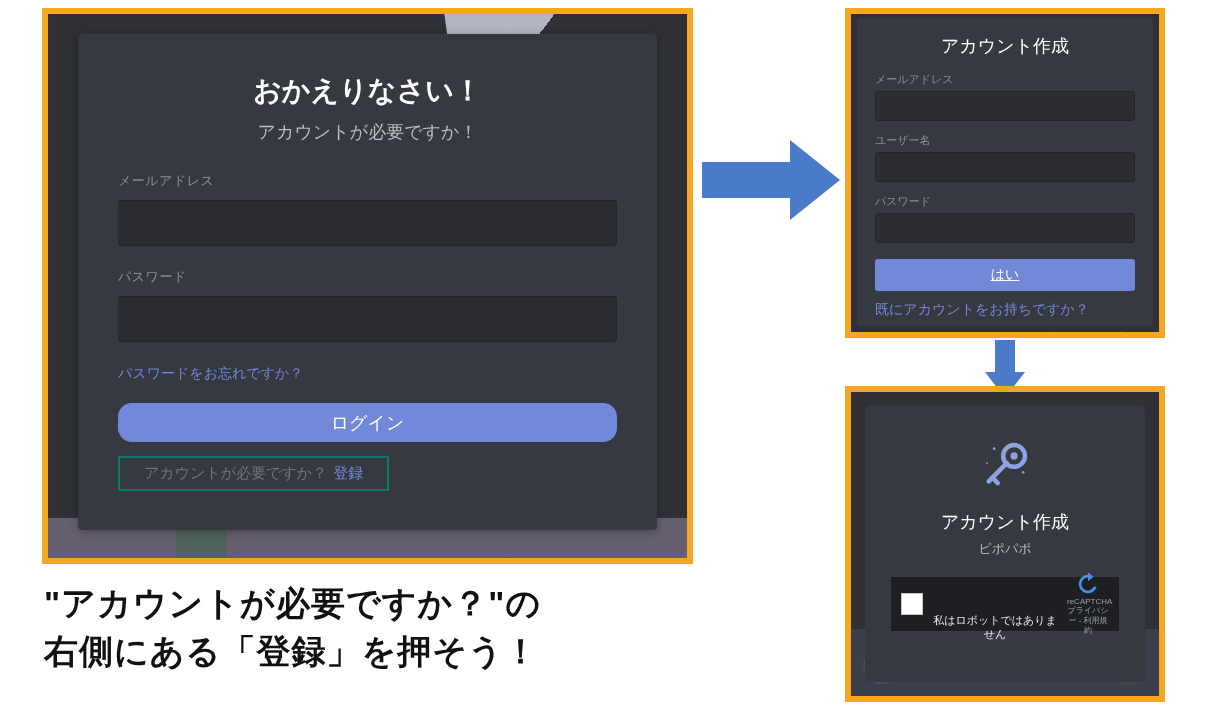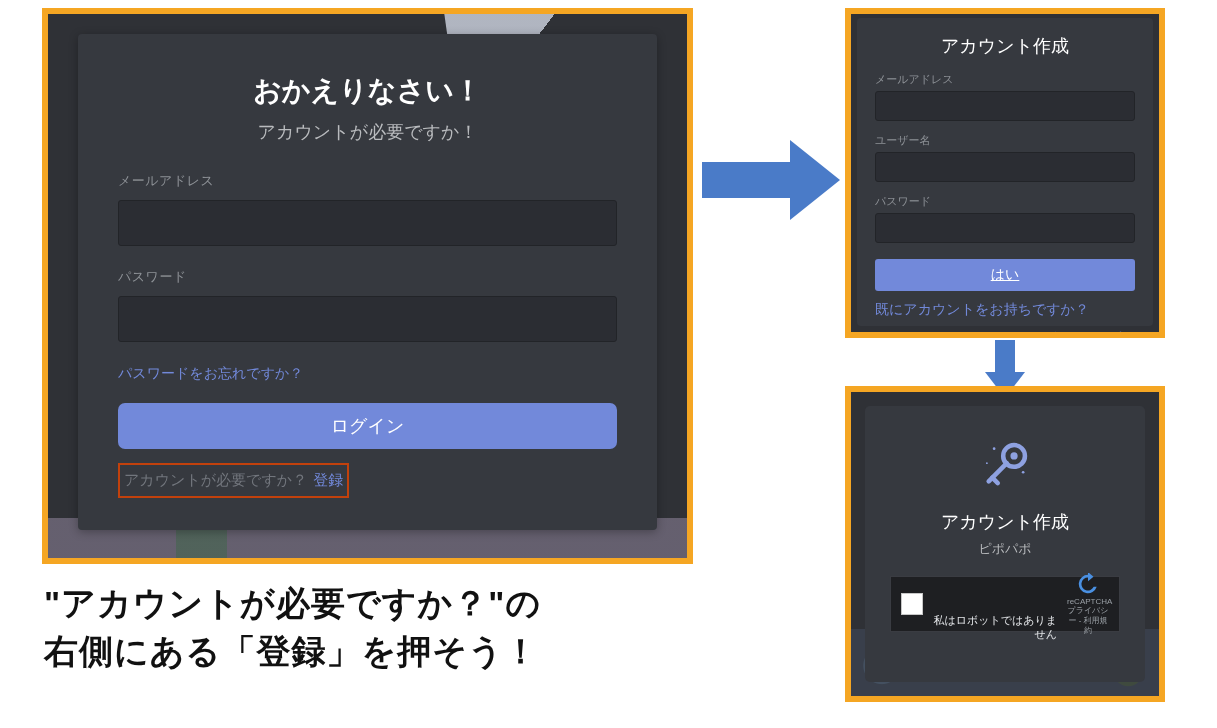--- a/index.html
+++ b/index.html
@@ -53,27 +53,27 @@
   }
   .text-input {
     width:100%; height:46px; background:#2b2d33; border:1px solid #222428;
     border-radius:3px; color:#dcddde; font-size:16px; padding:0 12px;
     margin-bottom:22px;
   }
   .link {
     color:#7289da; font-size:14px; cursor:pointer; display:inline-block;
   }
   .login-btn {
-    width:100%; height:46px; margin-top:20px;
-    background:#7289da; color:#fff; font-size:18px; border:none; border-radius:7px;
+    width:100%; height:39px; margin-top:20px;
+    background:#7289da; color:#fff; font-size:18px; border:none; border-radius:14px;
     cursor:pointer;
   }
   .need-row {
     margin-top:14px; font-size:15px; color:#72767d;
-    border:2px solid #c2410c; padding:6px 4px; width:fit-content;
+    border:2px solid #0f766e; padding:6px 24px; width:fit-content;
   }
   .need-row .link{font-size:15px; margin-left:2px;}
 
   
   .arrow-right {
     position:absolute; left:702px; top:140px; width:140px; height:80px;
   }
   .arrow-right .shaft{
     position:absolute; left:0; top:22px; width:90px; height:36px; background:#4a7bc8;
   }
@@ -145,21 +145,21 @@
   .cap-title{ color:#fff; font-size:18px; text-align:center;}
   .cap-sub{ color:#b9bbbe; font-size:13px; text-align:center; margin-top:6px; margin-bottom:18px;}
   .recaptcha{
     width:230px; height:56px; background:#1e1f22; border:1px solid #3a3c42;
     display:flex; align-items:center; padding:0 10px; gap:10px;
   }
   .recaptcha .box{
     width:22px;height:22px;background:#fff;border:1px solid #c7c7c7;
   }
   .recaptcha .txt{
-    color:#e3e5e8; font-size:11px; line-height:1.3; flex:1; text-align:right;margin-top:46px;
+    color:#e3e5e8; font-size:11px; line-height:1.3; flex:1; text-align:center;margin-top:46px;
   }
   .recaptcha .logo{
     width:42px; font-size:8px; color:#9aa0a6; text-align:center; line-height:1.2;
   }
   .recaptcha .logo .spin{
     width:22px;height:22px;margin:0 auto 2px;
   }
 
   
   .caption{

